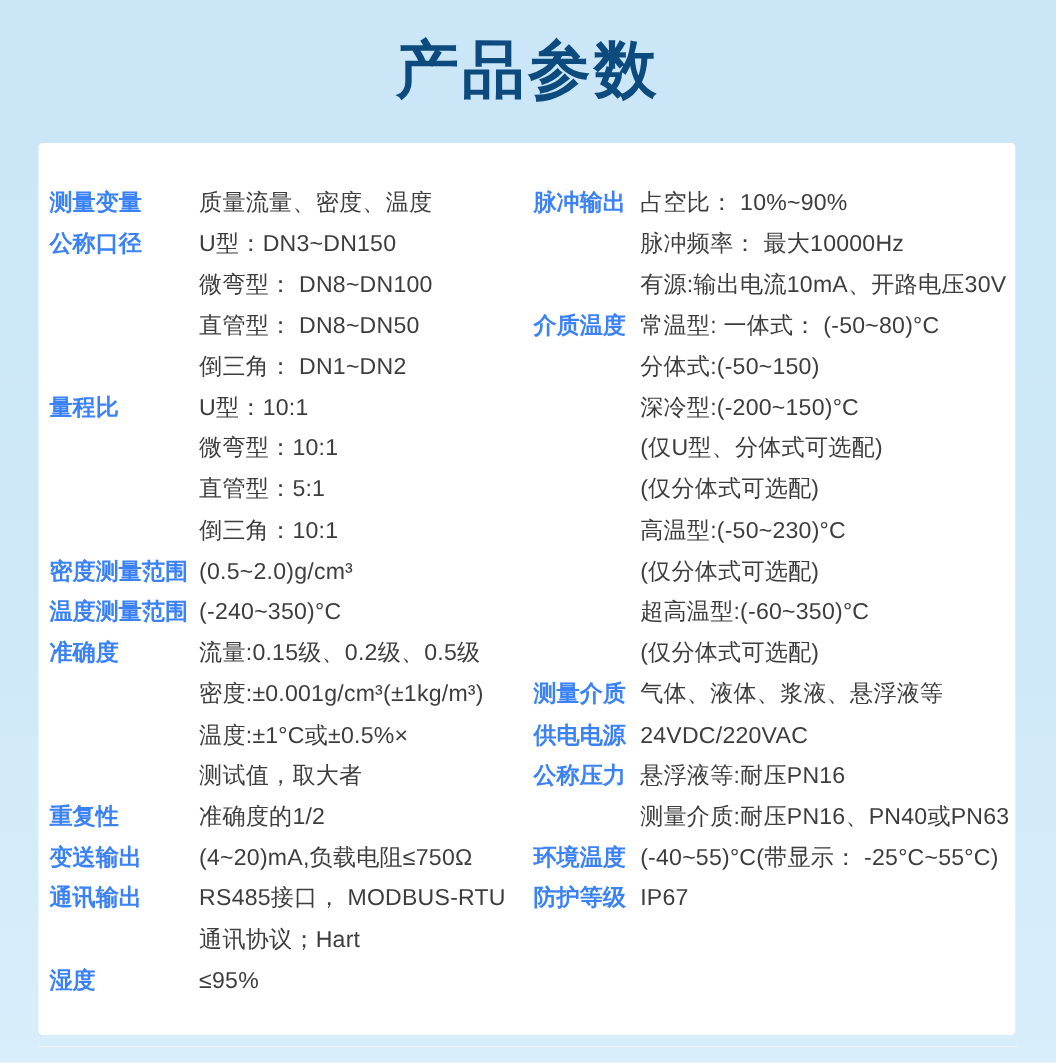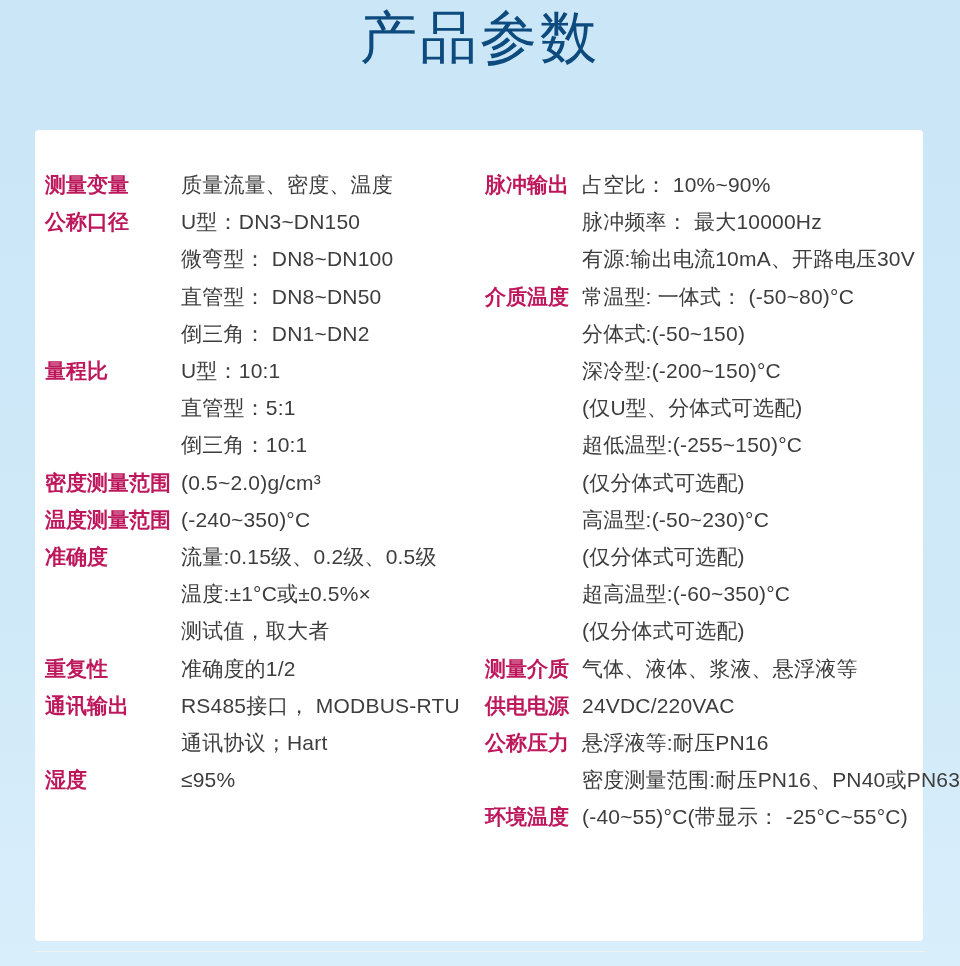--- a/index.html
+++ b/index.html
@@ -7,23 +7,23 @@
   body {
     width: 960px;
     height: 966px;
     font-family: "Liberation Sans", "DejaVu Sans", sans-serif;
     background: linear-gradient(180deg, #cae6f7 0%, #cfe9f8 60%, #d9eefb 100%);
     position: relative;
     overflow: hidden;
   }
   .title {
     text-align: center;
-    padding-top: 0;
+    padding-top: 26px;
     font-size: 57px;
-    font-weight: 400;
+    font-weight: 700;
     letter-spacing: 3px;
     color: #0d4a7e;
   }
   .card {
     position: absolute;
     left: 35px;
     top: 130px;
     width: 888px;
     height: 811px;
     background: #ffffff;
@@ -31,21 +31,21 @@
   }
   .columns {
     display: flex;
     padding: 36px 0 0 10px;
   }
   .col { font-size: 21px; color: #3d3d3d; }
   .col-left { width: 440px; flex: 0 0 440px; }
   .col-right { flex: 1; min-width: 0; }
   .row { display: flex; align-items: flex-start; }
   .label {
-    color: #be185d;
+    color: #3b82f6;
     font-weight: 700;
     line-height: 37.2px;
     white-space: nowrap;
     flex: 0 0 auto;
   }
   .col-left .label { width: 136px; }
   .col-right .label { width: 97px; }
   .lines { flex: 1; min-width: 0; }
   .line {
     line-height: 37.2px;
@@ -81,48 +81,56 @@
             <div class="line">U型：DN3~DN150</div>
             <div class="line">微弯型： DN8~DN100</div>
             <div class="line">直管型： DN8~DN50</div>
             <div class="line">倒三角： DN1~DN2</div>
           </div>
         </div>
         <div class="row">
           <div class="label">量程比</div>
           <div class="lines">
             <div class="line">U型：10:1</div>
+            <div class="line">微弯型：10:1</div>
             <div class="line">直管型：5:1</div>
             <div class="line">倒三角：10:1</div>
           </div>
         </div>
         <div class="row">
           <div class="label">密度测量范围</div>
           <div class="lines">
             <div class="line">(0.5~2.0)g/cm³</div>
           </div>
         </div>
         <div class="row">
           <div class="label">温度测量范围</div>
           <div class="lines">
             <div class="line">(-240~350)°C</div>
           </div>
         </div>
         <div class="row">
           <div class="label">准确度</div>
           <div class="lines">
             <div class="line">流量:0.15级、0.2级、0.5级</div>
+            <div class="line">密度:±0.001g/cm³(±1kg/m³)</div>
             <div class="line">温度:±1°C或±0.5%×</div>
             <div class="line">测试值，取大者</div>
           </div>
         </div>
         <div class="row">
           <div class="label">重复性</div>
           <div class="lines">
             <div class="line">准确度的1/2</div>
+          </div>
+        </div>
+        <div class="row">
+          <div class="label">变送输出</div>
+          <div class="lines">
+            <div class="line">(4~20)mA,负载电阻≤750Ω</div>
           </div>
         </div>
         <div class="row">
           <div class="label">通讯输出</div>
           <div class="lines">
             <div class="line">RS485接口， MODBUS-RTU</div>
             <div class="line">通讯协议；Hart</div>
           </div>
         </div>
         <div class="row">
@@ -141,21 +149,20 @@
             <div class="line">有源:输出电流10mA、开路电压30V</div>
           </div>
         </div>
         <div class="row">
           <div class="label">介质温度</div>
           <div class="lines">
             <div class="line">常温型: 一体式： (-50~80)°C</div>
             <div class="line">分体式:(-50~150)</div>
             <div class="line">深冷型:(-200~150)°C</div>
             <div class="line">(仅U型、分体式可选配)</div>
-            <div class="line">超低温型:(-255~150)°C</div>
             <div class="line">(仅分体式可选配)</div>
             <div class="line">高温型:(-50~230)°C</div>
             <div class="line">(仅分体式可选配)</div>
             <div class="line">超高温型:(-60~350)°C</div>
             <div class="line">(仅分体式可选配)</div>
           </div>
         </div>
         <div class="row">
           <div class="label">测量介质</div>
           <div class="lines">
@@ -165,26 +172,32 @@
         <div class="row">
           <div class="label">供电电源</div>
           <div class="lines">
             <div class="line">24VDC/220VAC</div>
           </div>
         </div>
         <div class="row">
           <div class="label">公称压力</div>
           <div class="lines">
             <div class="line">悬浮液等:耐压PN16</div>
-            <div class="line">密度测量范围:耐压PN16、PN40或PN63</div>
+            <div class="line">测量介质:耐压PN16、PN40或PN63</div>
           </div>
         </div>
         <div class="row">
           <div class="label">环境温度</div>
           <div class="lines">
             <div class="line">(-40~55)°C(带显示：  -25°C~55°C)</div>
+          </div>
+        </div>
+        <div class="row">
+          <div class="label">防护等级</div>
+          <div class="lines">
+            <div class="line">IP67</div>
           </div>
         </div>
       </div>
   </div>
 </div>
 
 <div class="card-bottom-line"></div>
 
 </body></html>

